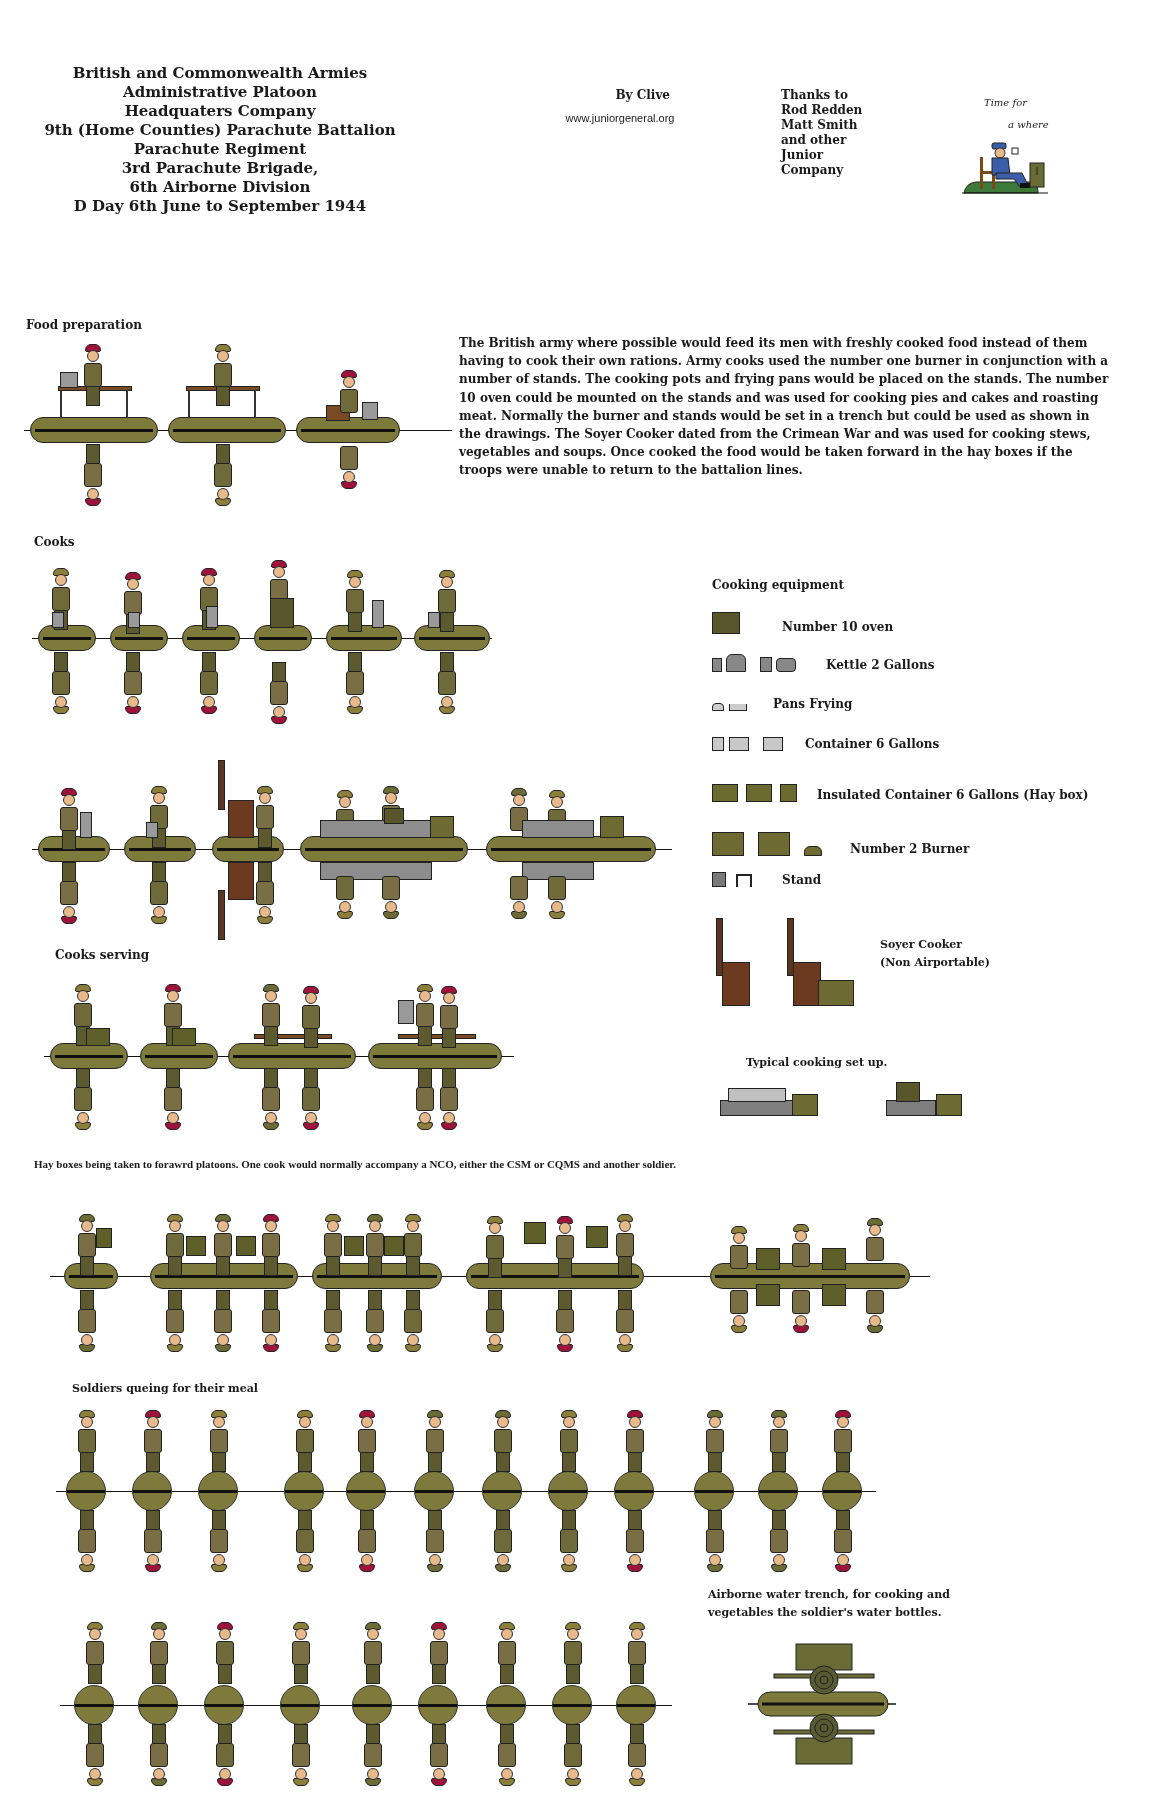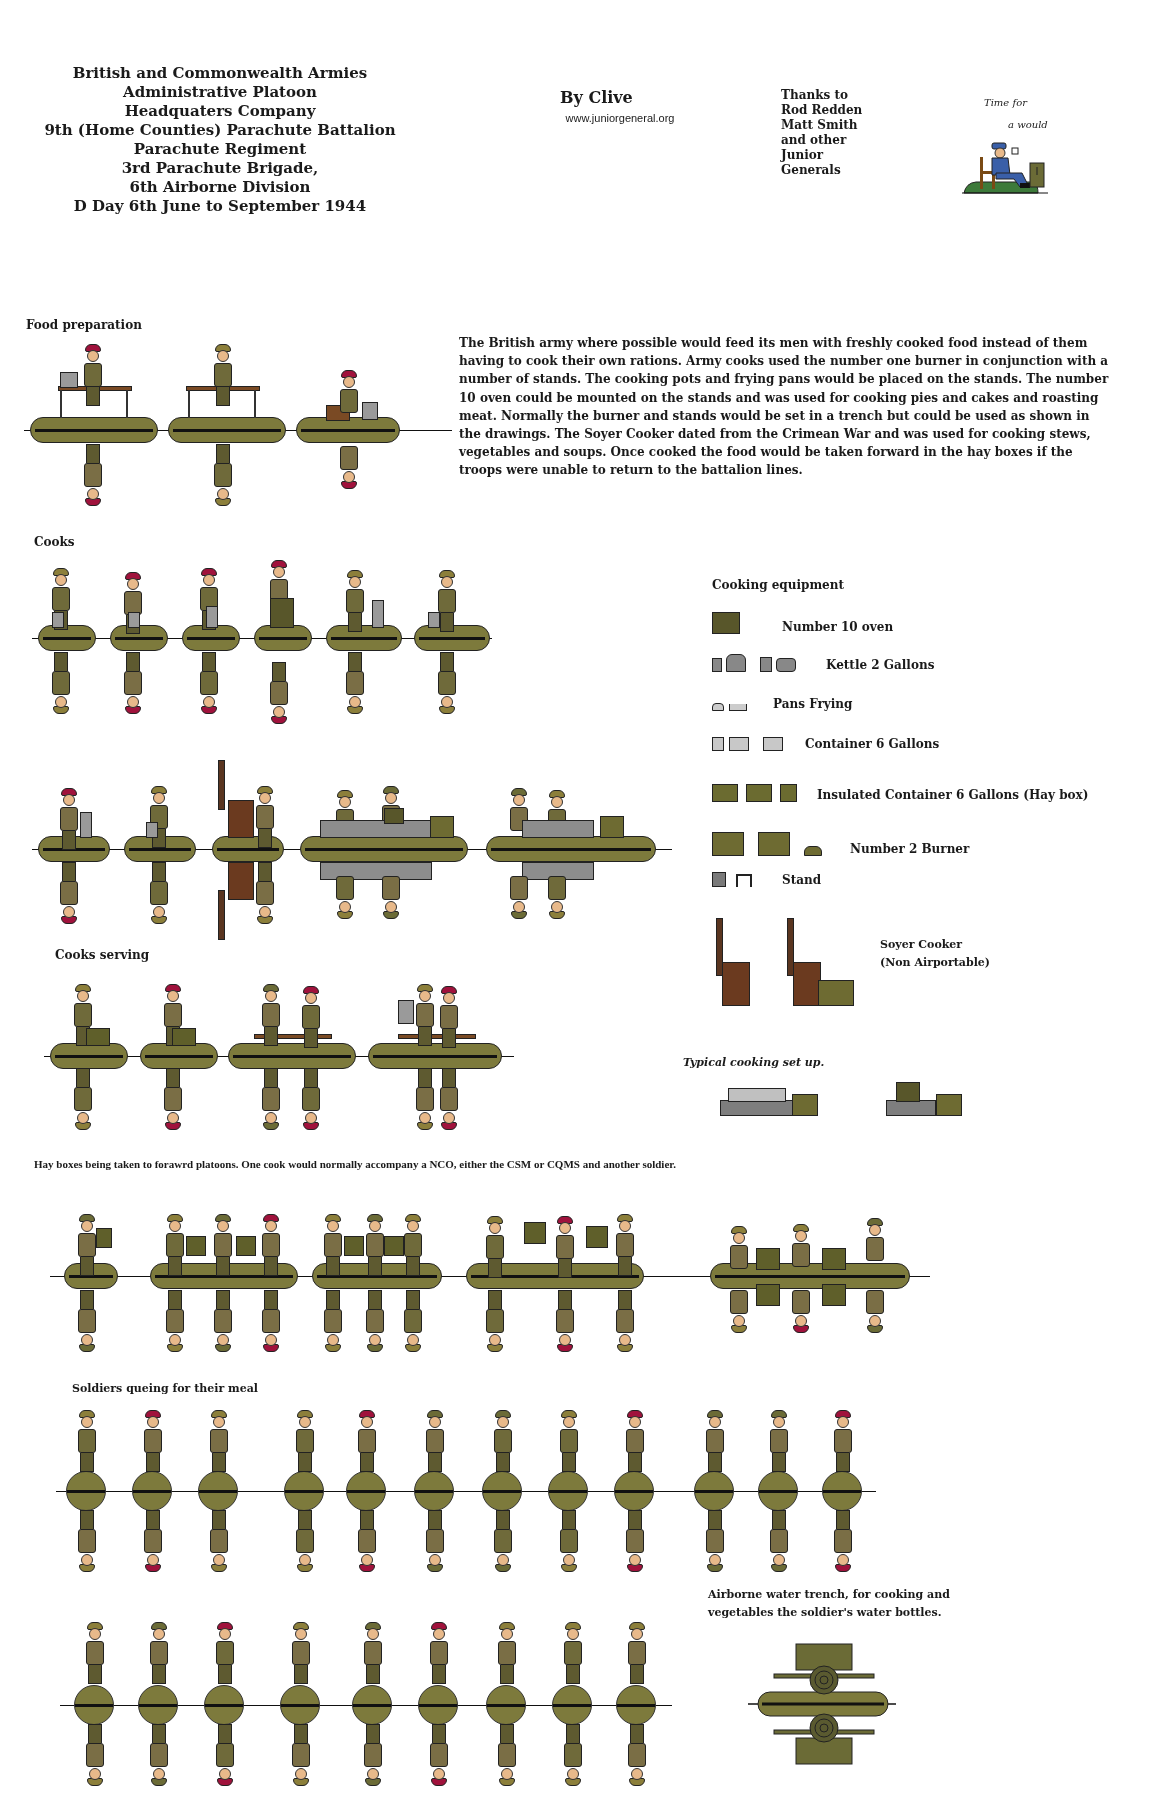--- a/index.html
+++ b/index.html
@@ -1,20 +1,20 @@
 <!DOCTYPE html>
 <html><head>
 <meta charset="utf-8">
 <style>
   html,body{margin:0;padding:0;background:#ffffff;}
   body{width:1156px;height:1808px;position:relative;overflow:hidden;font-family:"DejaVu Serif","Liberation Serif",serif;color:#1a1a1a;}
   .abs{position:absolute;}
   .title-block{left:20px;top:64px;width:400px;text-align:center;font-weight:bold;font-size:15px;line-height:19px;}
   .title-block div{white-space:nowrap;}
-  .byline{left:560px;top:88px;width:110px;text-align:left;font-weight:bold;font-size:16px;}
+  .byline{left:560px;top:88px;width:110px;text-align:right;font-weight:bold;font-size:12px;}
   .url{left:545px;top:112px;width:150px;text-align:center;font-family:"Liberation Sans",sans-serif;font-size:11px;}
   .thanks{left:781px;top:88px;font-weight:bold;font-size:12px;line-height:15px;}
   .brew{left:962px;top:95px;width:92px;height:102px;}
   .brew-text{font-family:"DejaVu Serif",serif;font-style:italic;font-size:10px;color:#222;position:absolute;}
   .section-label{font-weight:bold;font-size:12px;white-space:nowrap;}
   .para{left:459px;top:334px;width:650px;font-weight:bold;font-size:12px;line-height:18.2px;}
   .equip-row{position:absolute;left:712px;display:flex;align-items:flex-end;gap:8px;}
   .equip-label{font-weight:bold;font-size:12px;white-space:nowrap;}
   .caption{font-weight:bold;font-size:11px;white-space:nowrap;}
   
@@ -58,26 +58,26 @@
 
 <div class="abs byline">By Clive</div>
 <div class="abs url">www.juniorgeneral.org</div>
 
 <div class="abs thanks">
   <div>Thanks to</div>
   <div>Rod Redden</div>
   <div>Matt Smith</div>
   <div>and other</div>
   <div>Junior</div>
-  <div>Generals</div>
+  <div>Company</div>
 </div>
 
 <div class="abs brew">
   <span class="brew-text" style="left:22px;top:2px;">Time for</span>
-  <span class="brew-text" style="left:46px;top:24px;">a would</span>
+  <span class="brew-text" style="left:46px;top:24px;">a where</span>
   <svg width="92" height="102" viewBox="0 0 92 102" style="position:absolute;left:0;top:0;">
     <path d="M2 98 Q4 88 14 87 L72 87 Q76 90 76 98 Z" fill="#3d7a3a" stroke="#222" stroke-width="1"></path>
     <line x1="0" y1="98" x2="86" y2="98" stroke="#111" stroke-width="1"></line>
     <rect x="18" y="62" width="3" height="32" fill="#7a4a14"></rect>
     <rect x="18" y="76" width="16" height="3" fill="#7a4a14"></rect>
     <rect x="30" y="78" width="3" height="16" fill="#7a4a14"></rect>
     <rect x="30" y="48" width="14" height="6" rx="2" fill="#3a5fa8" stroke="#222"></rect>
     <circle cx="38" cy="58" r="5" fill="#e8b98a" stroke="#333"></circle>
     <path d="M30 63 L46 63 L48 80 L30 80 Z" fill="#3a5fa8" stroke="#222"></path>
     <path d="M34 78 L60 78 L66 90 L58 92 L52 84 L34 84 Z" fill="#3a5fa8" stroke="#222"></path>
@@ -495,21 +495,21 @@
 </div>
 
 <div class="chimney" style="left:716px;top:918px;height:56px;"></div>
 <div class="stove" style="left:722px;top:962px;width:26px;height:42px;"></div>
 <div class="chimney" style="left:787px;top:918px;height:56px;"></div>
 <div class="stove" style="left:793px;top:962px;width:26px;height:42px;"></div>
 <div class="burner" style="left:818px;top:980px;width:34px;height:24px;"></div>
 <div class="abs caption" style="left:880px;top:938px;">Soyer Cooker</div>
 <div class="abs caption" style="left:880px;top:956px;">(Non Airportable)</div>
 
-<div class="abs caption" style="left:683px;top:1056px;font-style:italic;">Typical cooking set up.</div>
+<div class="abs caption" style="left:746px;top:1056px;">Typical cooking set up.</div>
 <div class="pot" style="left:720px;top:1100px;width:72px;height:14px;background:#7e7e7e;"></div>
 <div class="pot" style="left:728px;top:1088px;width:56px;height:12px;background:#c0c0c0;"></div>
 <div class="burner" style="left:792px;top:1094px;width:24px;height:20px;"></div>
 <div class="pot" style="left:886px;top:1100px;width:48px;height:14px;background:#7e7e7e;"></div>
 <div class="oven" style="left:896px;top:1082px;width:22px;height:18px;"></div>
 <div class="burner" style="left:936px;top:1094px;width:24px;height:20px;"></div>
 
 <div class="abs caption" style="left:34px;top:1158px;font-family:Liberation Serif, serif;">Hay  boxes being taken to forawrd platoons. One cook would normally accompany a NCO, either the CSM or CQMS and another soldier.</div>
 <div class="axis" style="left:50px;top:1276px;width:880px;"></div>
 <div class="base" style="left:64px;top:1263px;width:54px;"></div>

